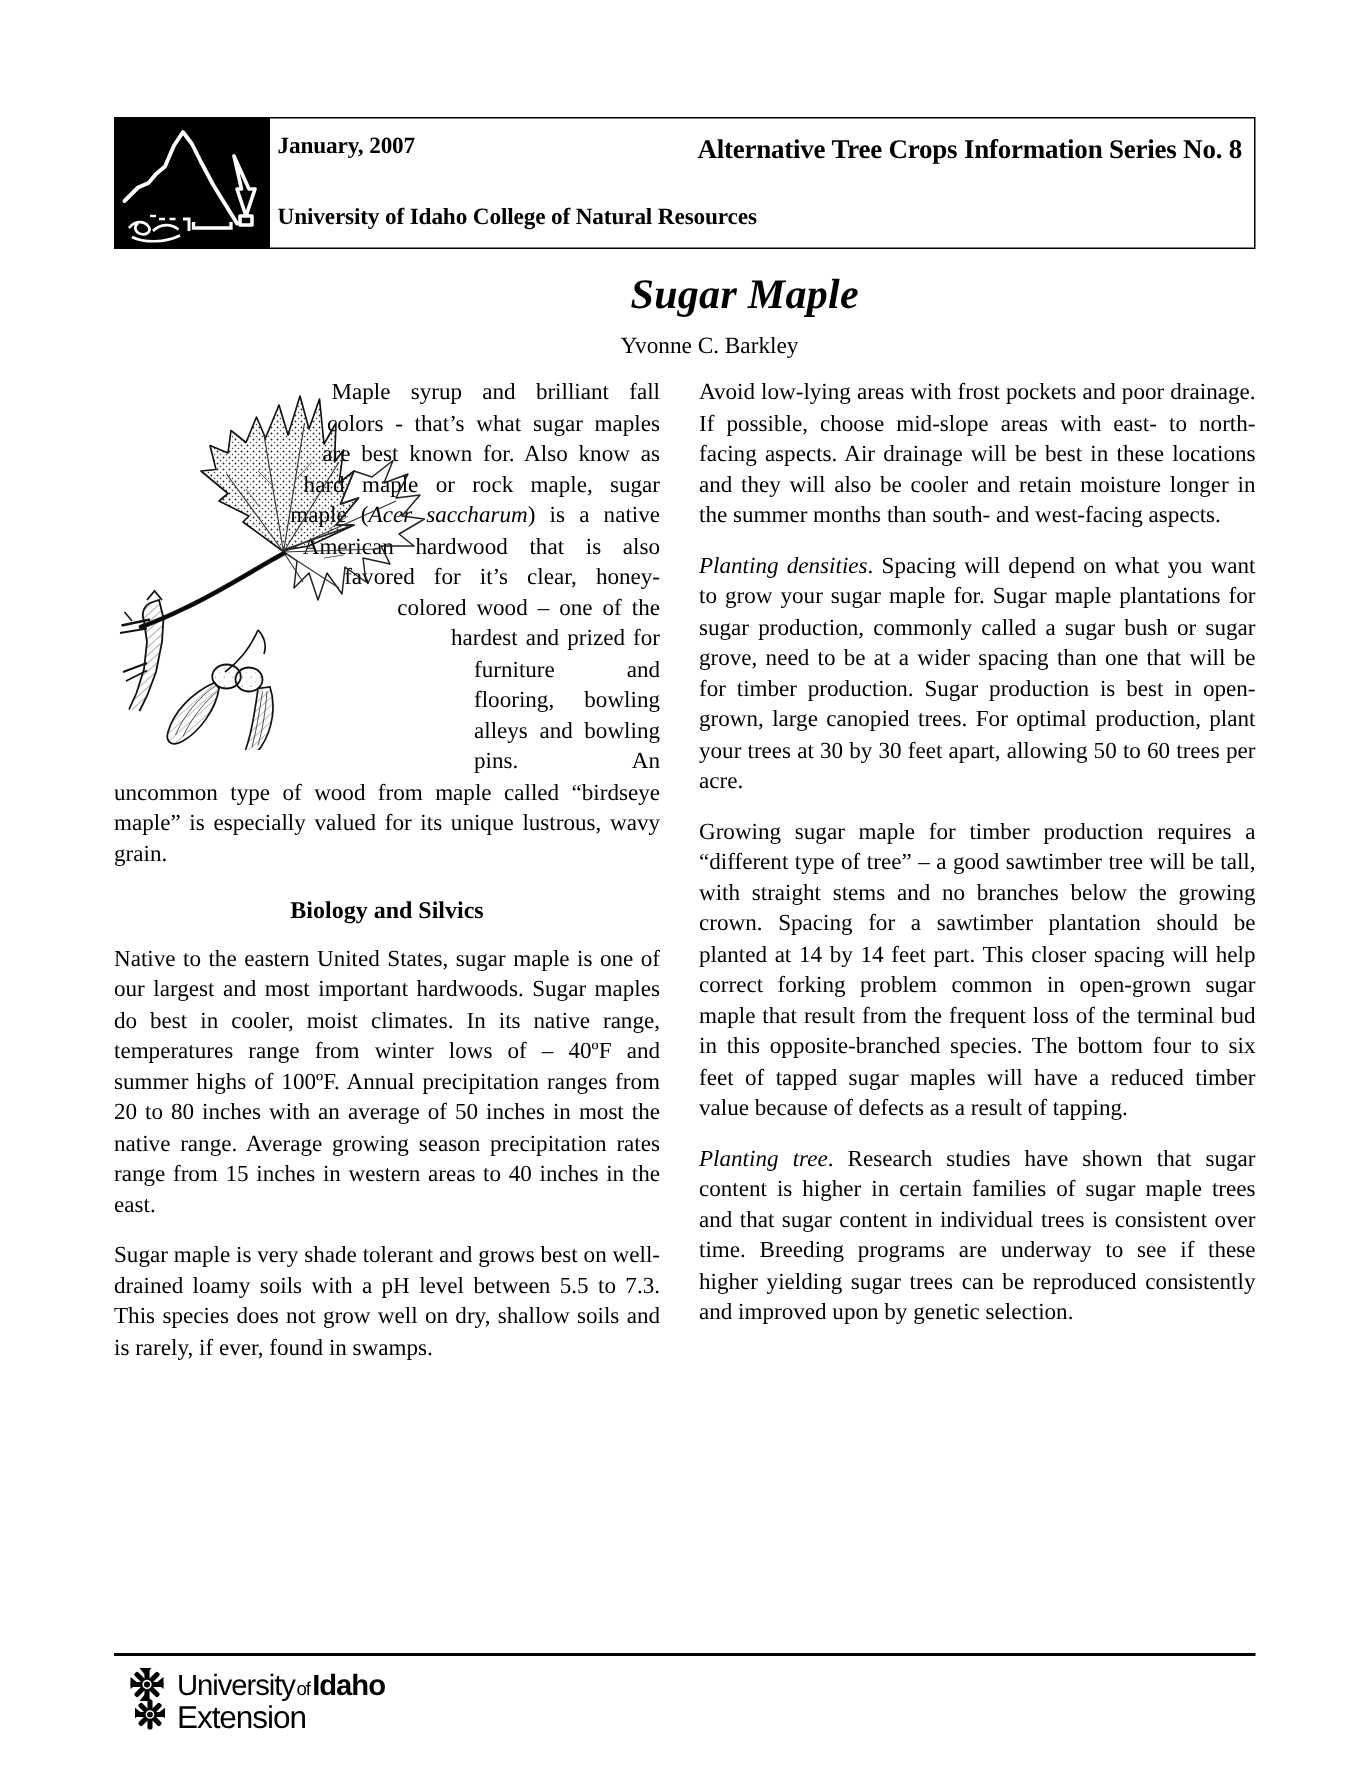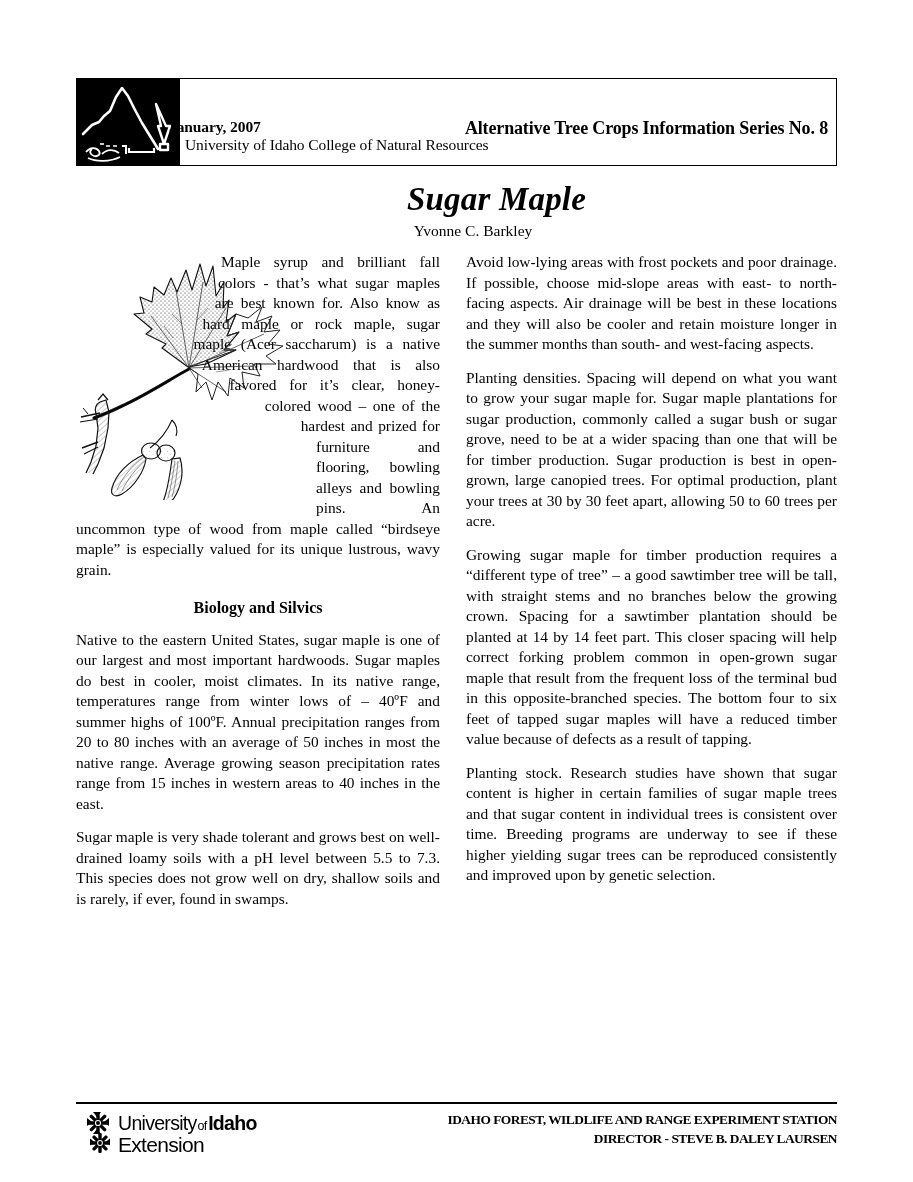--- a/index.html
+++ b/index.html
@@ -39,25 +39,24 @@
     left: -1px;
     top: -1px;
     width: 104px;
     height: 88px;
     background: #000;
   }
   .masthead-logo svg { display: block; }
 
   .masthead-row1 {
     position: absolute;
-    left: 92px;
+    left: 108px;
     top: 10px;
     right: 8px;
     height: 24px;
-    margin-top: 29px;
   }
   .mh-date {
     position: absolute;
     left: 0;
     top: 0;
     font-weight: bold;
     font-size: 15.5px;
     letter-spacing: -0.1px;
   }
   .mh-series {
@@ -66,37 +65,37 @@
     top: 0;
     font-weight: bold;
     font-size: 18px;
     letter-spacing: -0.15px;
     white-space: nowrap;
   }
   .masthead-row2 {
     position: absolute;
     left: 108px;
     top: 57px;
-    font-weight: normal;
+    font-weight: bold;
     font-size: 15.5px;
     letter-spacing: -0.1px;
     white-space: nowrap;
     text-align: right;
   }
 
   
   .doc-title {
     position: absolute;
     left: 0;
     top: 181px;
     width: 913px;
     text-align: center;
     font-style: italic;
     font-weight: bold;
-    font-size: 33px;
+    font-size: 28px;
     letter-spacing: 0.2px;
   }
   .doc-title .tshift { margin-left: 80px; }
   .doc-author {
     position: absolute;
     left: 0;
     top: 222px;
     width: 866px;
     text-align: center;
     font-size: 15.5px;
@@ -123,21 +122,21 @@
   }
   .col p {
     margin: 0 0 13px 0;
   }
   .sec-head {
     margin: 18px 0 11px 0;
     text-align: center;
     font-weight: bold;
     font-size: 16px;
   }
-  .run-in { }
+  .run-in { font-style: italic; }
 
   
   .leaf-float {
     float: left;
     width: 240px;
     height: 248px;
     shape-outside: polygon(
       0px 0px, 145px 0px, 132px 16px, 142px 36px, 128px 58px,
       118px 80px, 112px 104px, 128px 126px, 160px 148px,
       196px 168px, 224px 184px, 240px 196px, 240px 248px, 0px 248px);
@@ -342,21 +341,21 @@
 
   <div class="col col-right">
 
 
     <p>Avoid low-lying areas with frost pockets and poor drainage. If possible, choose mid-slope areas with east- to north-facing aspects. Air drainage will be best in these locations and they will also be cooler and retain moisture longer in the summer months than south- and west-facing aspects.</p>
 
     <p><span class="run-in">Planting densities</span><span>. Spacing will depend on what you want to grow your sugar maple for. Sugar maple plantations for sugar production, commonly called a sugar bush or sugar grove, need to be at a wider spacing than one that will be for timber production. Sugar production is best in open-grown, large canopied trees. For optimal production, plant your trees at 30 by 30 feet apart, allowing 50 to 60 trees per acre.</span></p>
 
     <p>Growing sugar maple for timber production requires a “different type of tree” – a good sawtimber tree will be tall, with straight stems and no branches below the growing crown. Spacing for a sawtimber plantation should be planted at 14 by 14 feet part. This closer spacing will help correct forking problem common in open-grown sugar maple that result from the frequent loss of the terminal bud in this opposite-branched species. The bottom four to six feet of tapped sugar maples will have a reduced timber value because of defects as a result of tapping.</p>
 
-    <p><span class="run-in">Planting stock</span><span>. Research studies have shown that sugar content is higher in certain families of sugar maple trees and that sugar content in individual trees is consistent over time. Breeding programs are underway to see if these higher yielding sugar trees can be reproduced consistently and improved upon by genetic selection.</span></p>
+    <p><span class="run-in">Planting tree</span><span>. Research studies have shown that sugar content is higher in certain families of sugar maple trees and that sugar content in individual trees is consistent over time. Breeding programs are underway to see if these higher yielding sugar trees can be reproduced consistently and improved upon by genetic selection.</span></p>
   </div>
 
 
   <div class="footer-rule"></div>
 
   <div class="footer-logo">
     <svg width="190" height="50" viewBox="0 0 190 50" xmlns="http://www.w3.org/2000/svg">
 
       <g fill="#000">
         <g transform="translate(20,13)">
@@ -385,18 +384,14 @@
             <path d="M10,-4.5 L5.5,-1 L10,2.5 Z"></path>
           </g>
         </g>
       </g>
 
       <text x="40" y="20" font-family="'Liberation Sans', sans-serif" font-size="19.5" font-weight="normal" fill="#000" letter-spacing="-0.7">University<tspan font-size="12.5" dx="1">of</tspan><tspan font-size="19.5" dx="1.5" font-weight="bold">Idaho</tspan></text>
       <text x="40" y="42" font-family="'Liberation Sans', sans-serif" font-size="21" font-weight="normal" fill="#000" letter-spacing="-0.7">Extension</text>
     </svg>
   </div>
 
-  <div class="footer-right">
-    <div>IDAHO FOREST, WILDLIFE AND RANGE EXPERIMENT STATION</div>
-    <div>DIRECTOR - STEVE B. DALEY LAURSEN</div>
-  </div>
 
 </div>
 
 </body></html>

